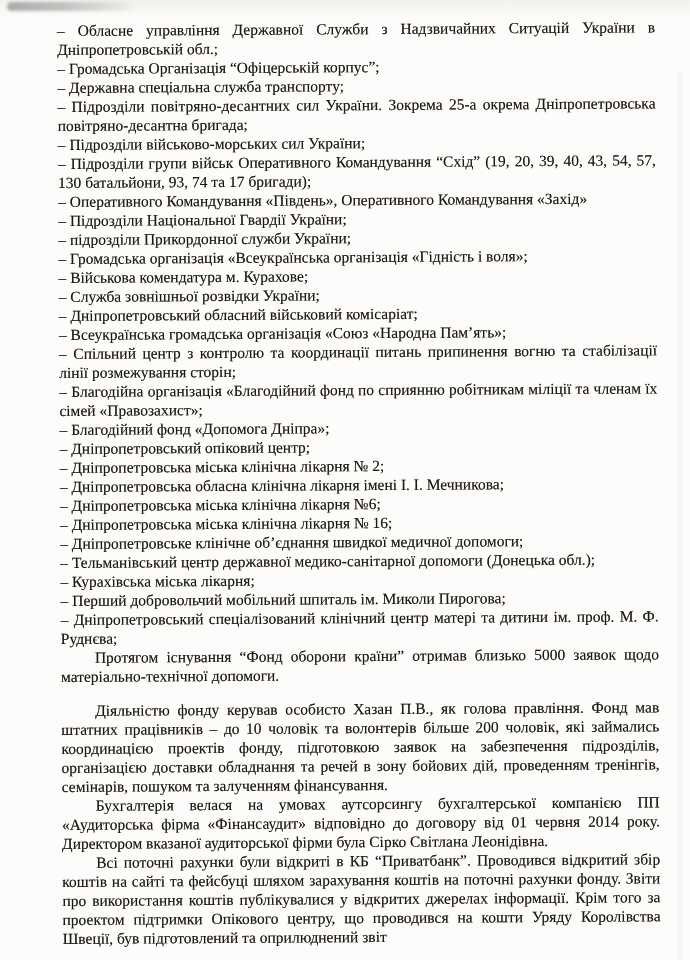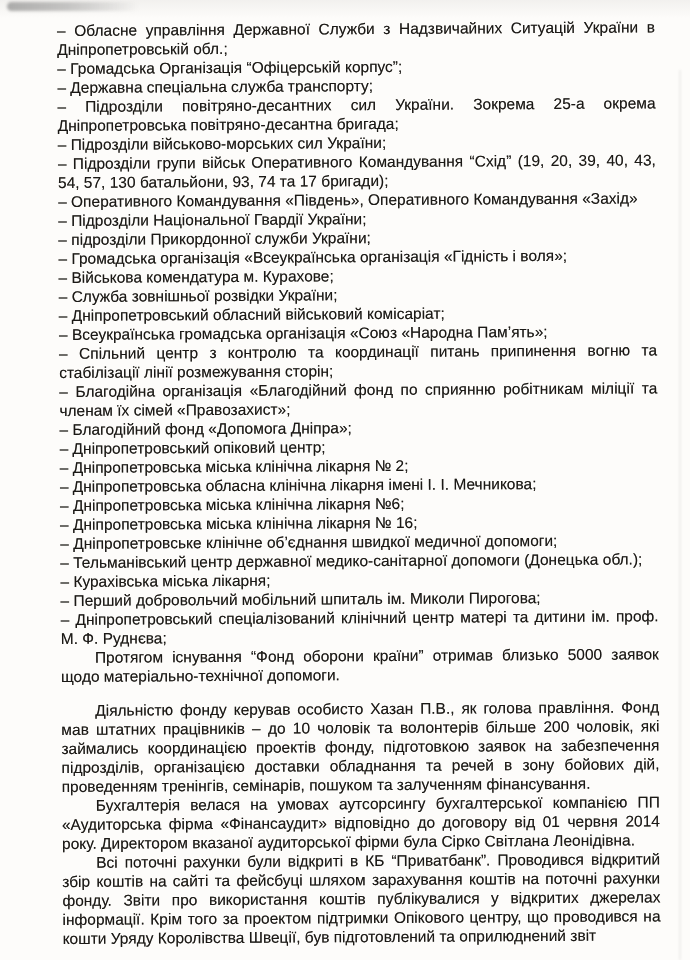--- a/index.html
+++ b/index.html
@@ -6,21 +6,21 @@
     margin: 0;
     padding: 0;
     background: #ffffff;
   }
   .scan-page {
     position: relative;
     width: 690px;
     height: 960px;
     background: #fdfcfa;
     overflow: hidden;
-    font-family: Liberation Sans, sans-serif;
+    font-family: Liberation Serif, serif;
   }
   
   .top-wash {
     position: absolute;
     left: 0; top: 0;
     width: 100%; height: 18px;
     background: linear-gradient(180deg, rgba(190,188,184,0.18), rgba(190,188,184,0));
   }
   
   .smudge {

